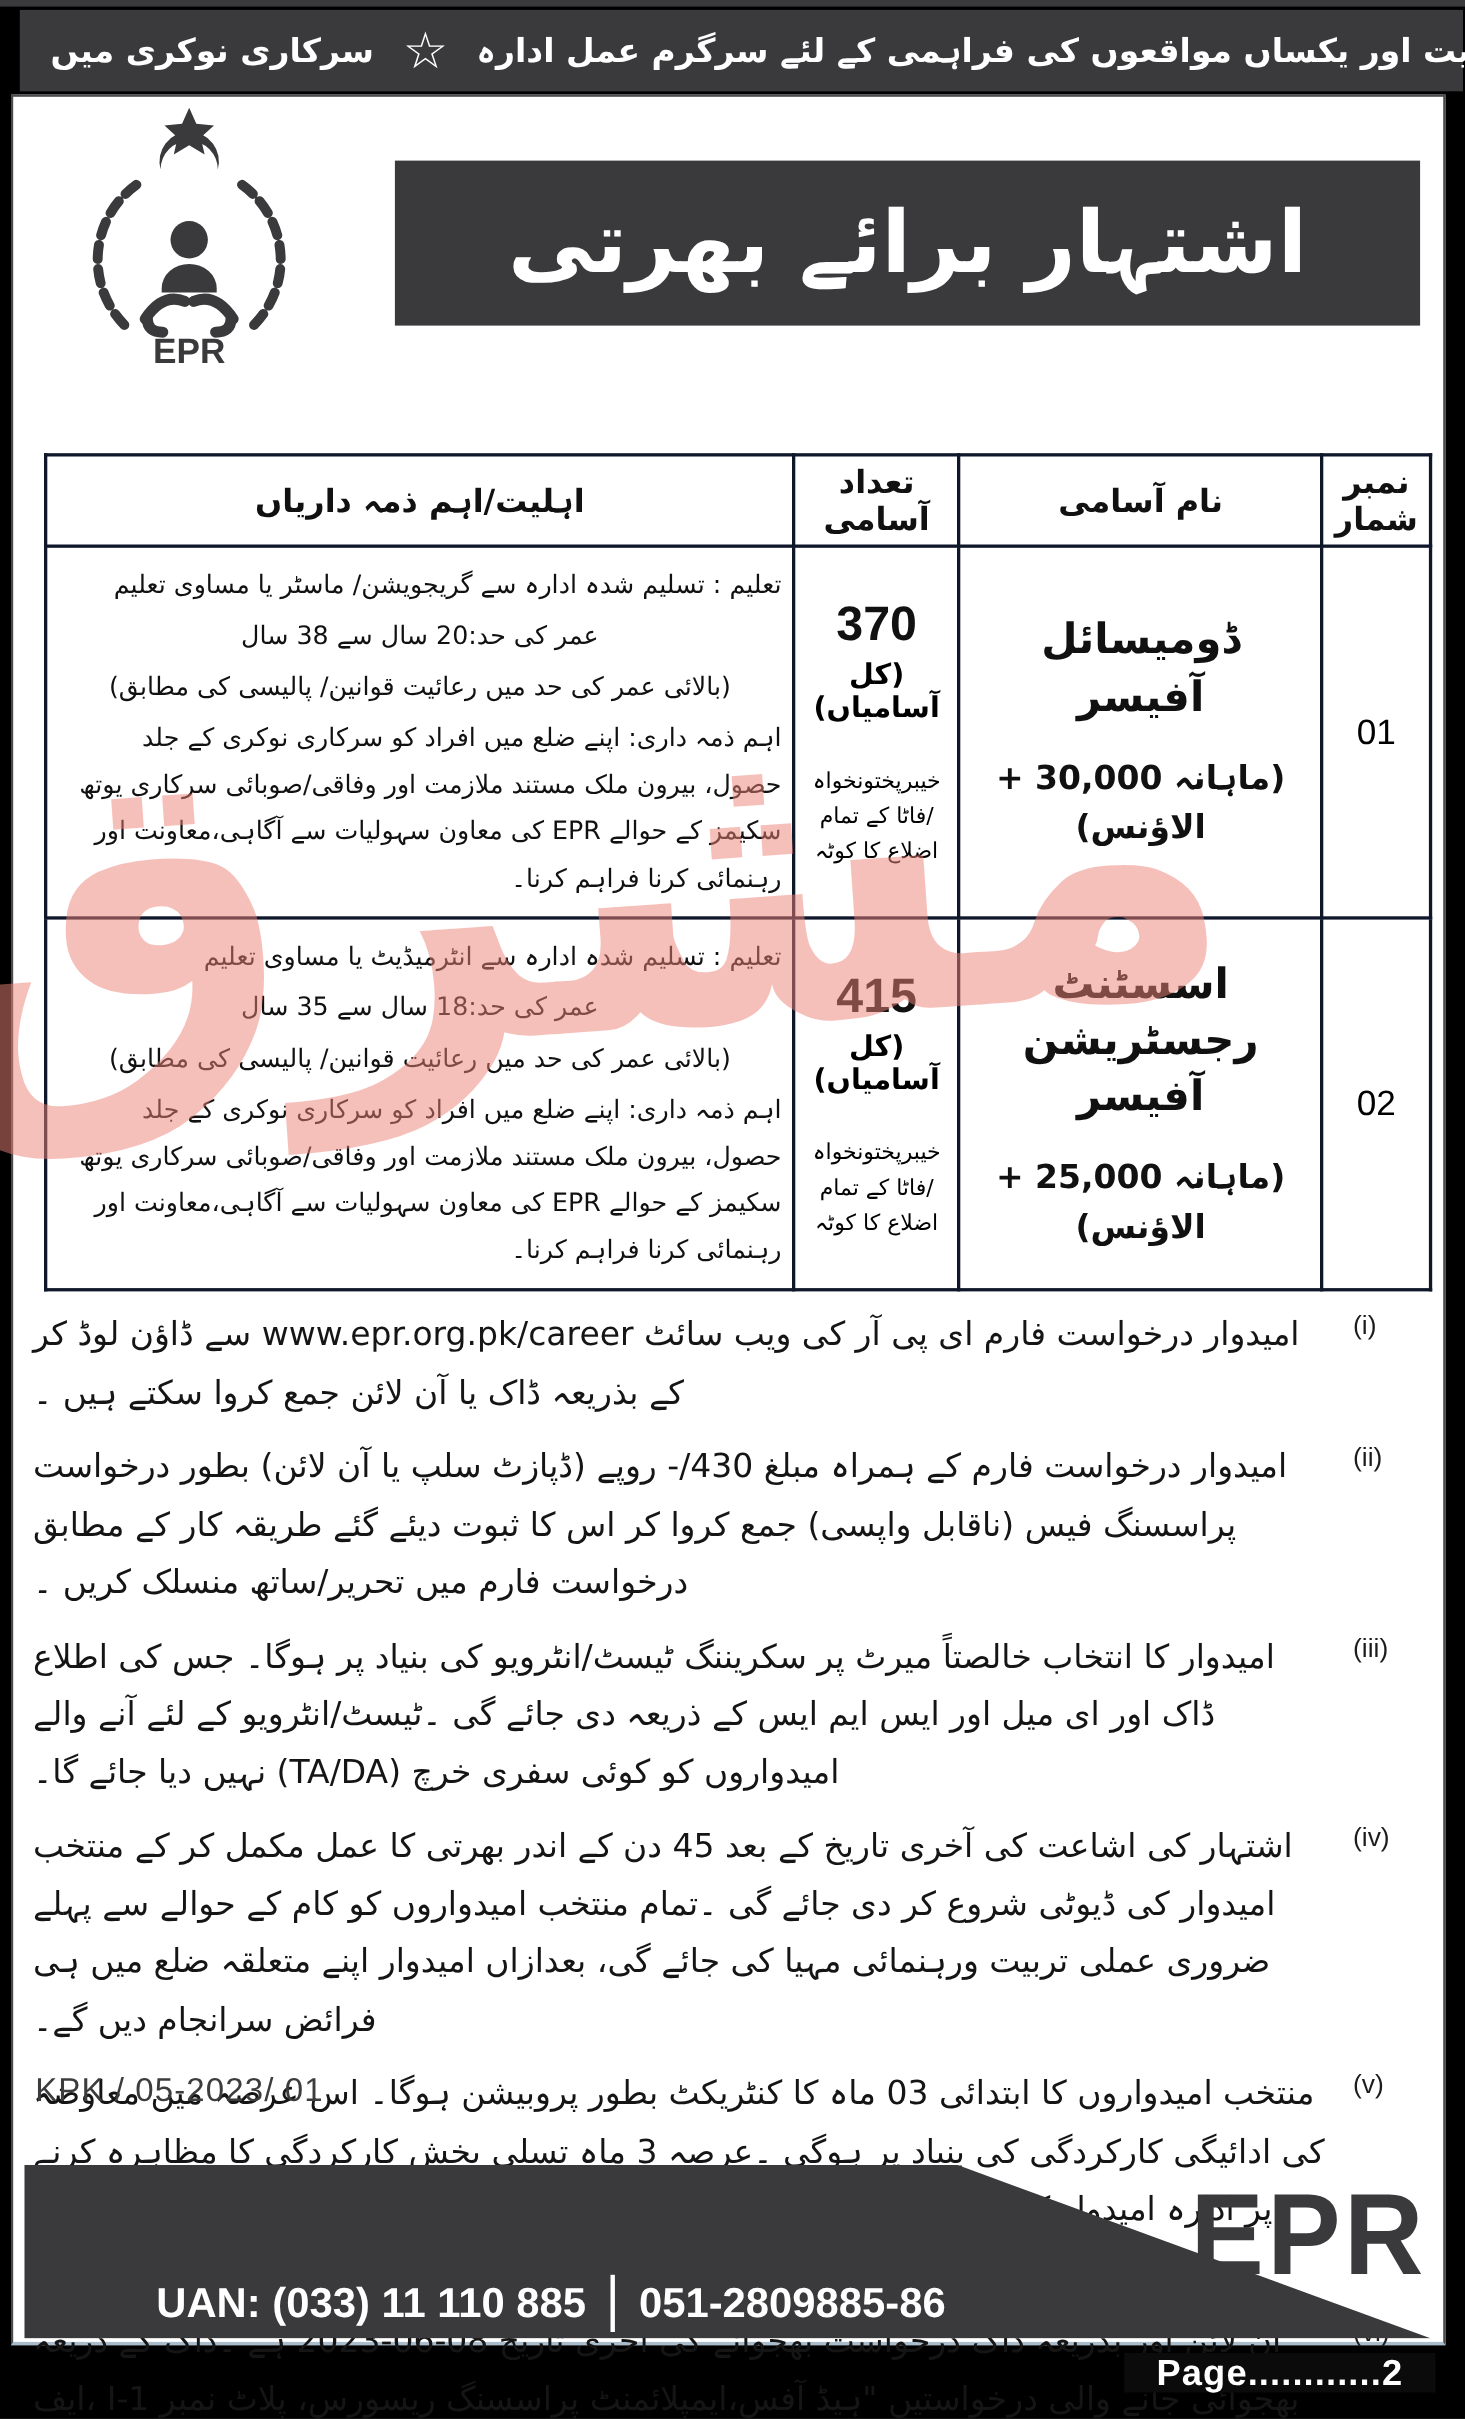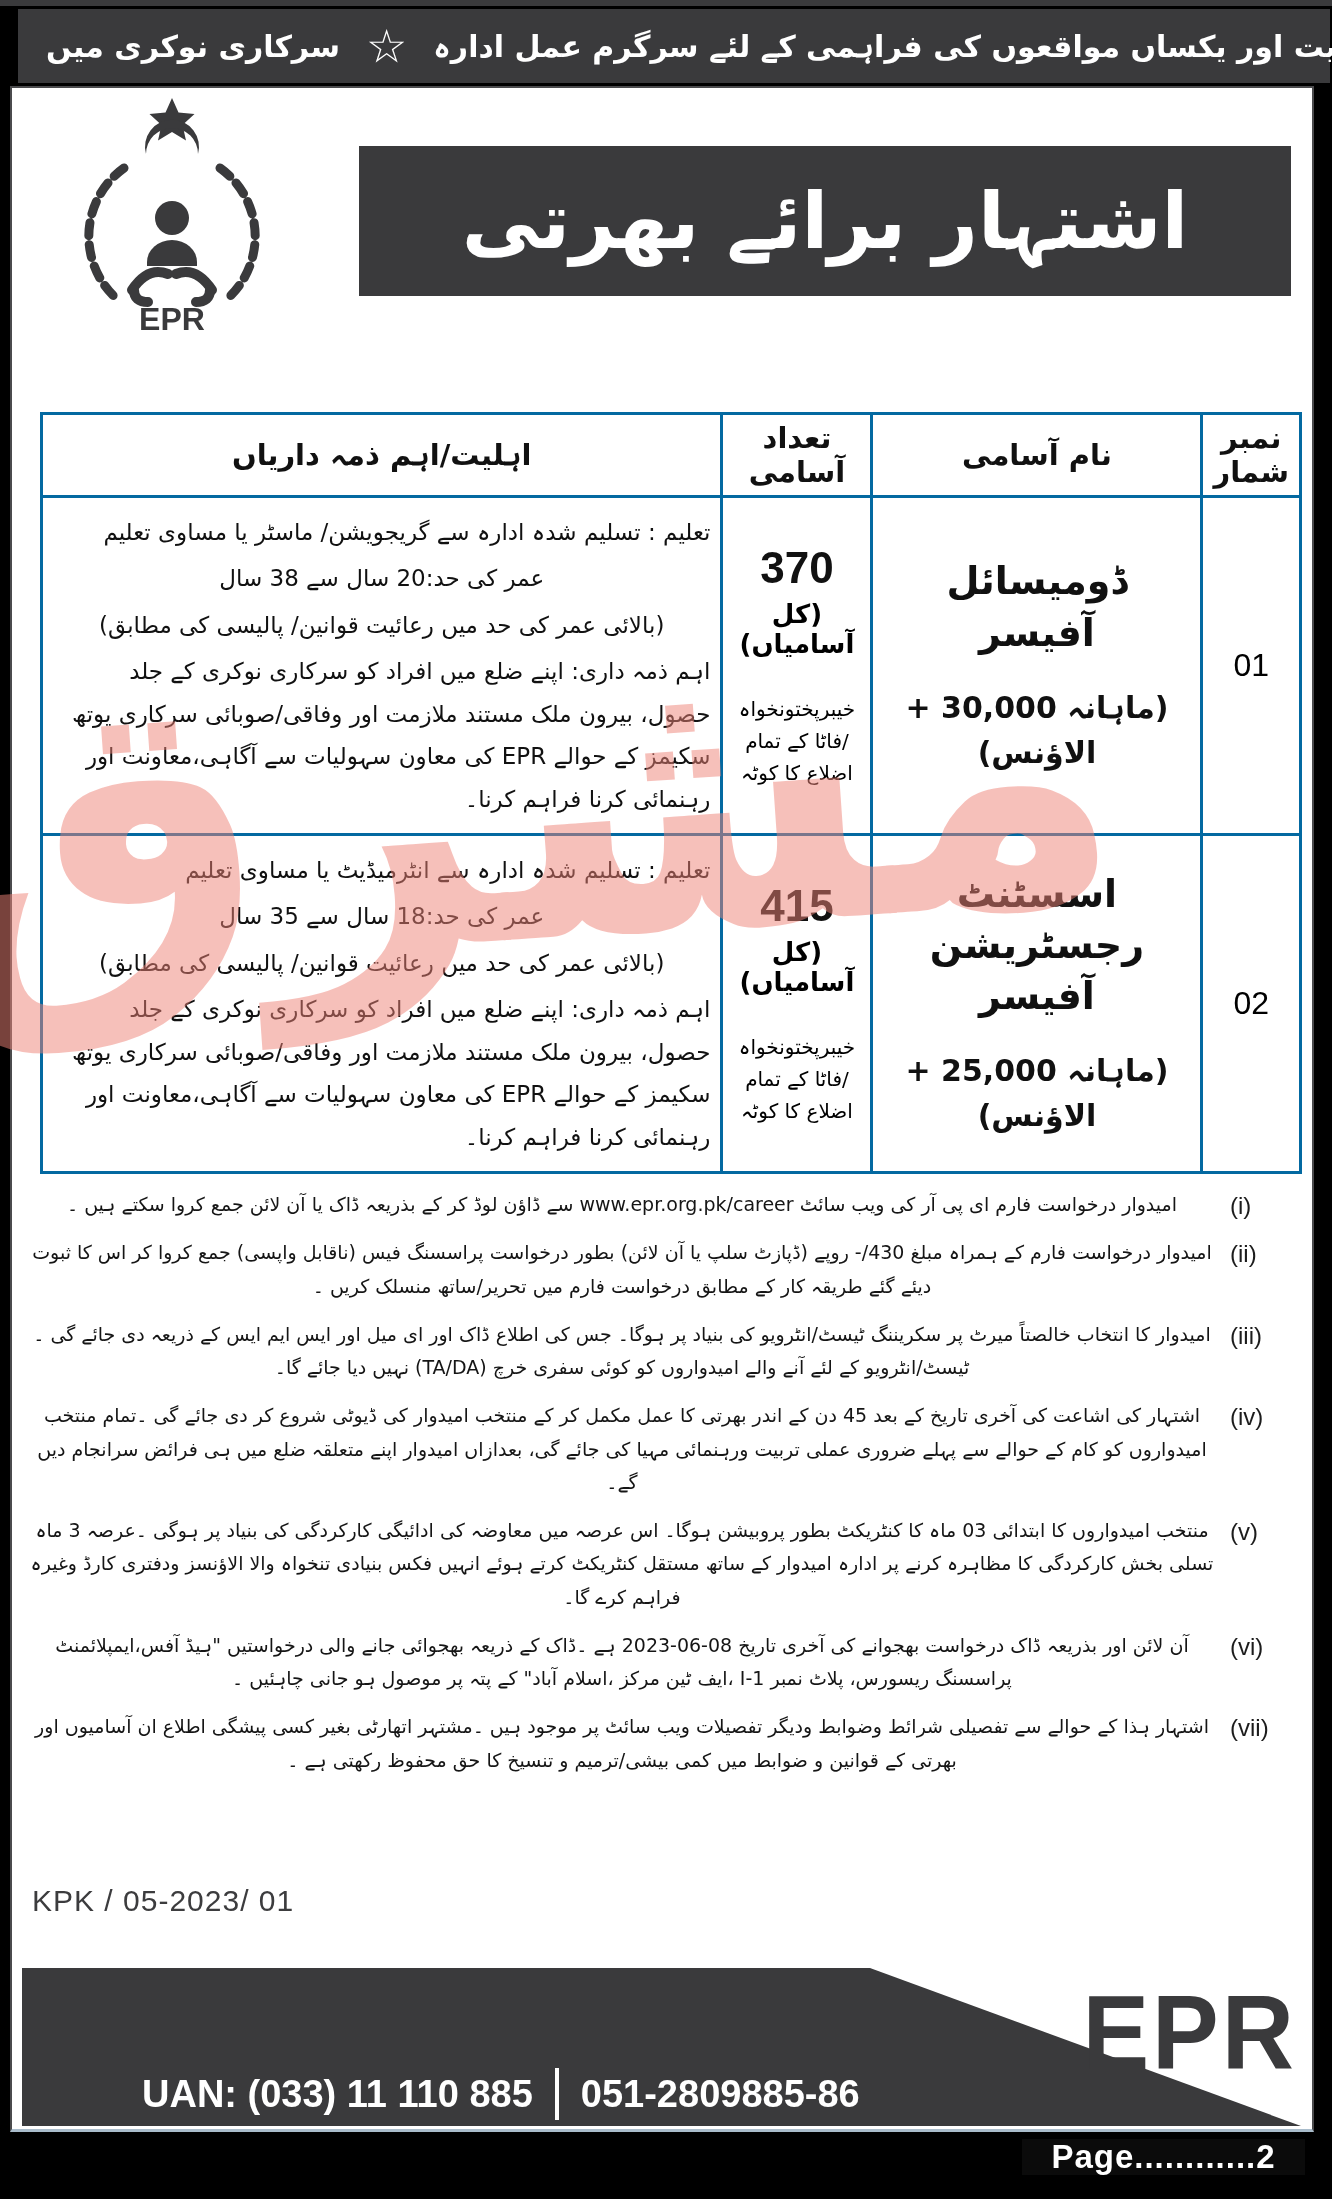--- a/index.html
+++ b/index.html
@@ -24,40 +24,40 @@
   .logo{position:absolute;left:60px;top:6px;width:200px;height:240px;color:#3a3a3c;}
   
   .heading-box{position:absolute;left:347px;top:58px;width:932px;height:150px;background:#3a3a3c;
                display:flex;align-items:center;justify-content:center;}
   .heading-box .title{color:#fff;font-size:78px;font-weight:bold;line-height:1;}
 
   .intro{position:absolute;left:16px;top:246px;width:1266px;font-size:27px;color:#1c1c1c;text-align:right;line-height:1.7;}
 
   
   table.jobs{position:absolute;left:28px;top:324px;width:1262px;border-collapse:collapse;direction:rtl;}
-  table.jobs th,table.jobs td{border:3px solid #0369a1;vertical-align:middle;padding:6px 10px;box-sizing:border-box;}
+  table.jobs th,table.jobs td{border:3px solid #0f172a;vertical-align:middle;padding:6px 10px;box-sizing:border-box;}
   table.jobs th{height:70px;font-size:29px;font-weight:bold;color:#111;text-align:center;}
   td.c-serial{width:88px;text-align:center;font-size:32px;}
   td.c-post{width:330px;text-align:center;}
   td.c-count{width:150px;text-align:center;}
   td.c-elig{text-align:right;}
   tr.jrow{height:338px;}
   .post-name{font-size:38px;font-weight:bold;color:#111;line-height:1.35;margin-bottom:26px;}
   .post-salary{font-size:30px;font-weight:bold;color:#111;line-height:1.5;}
   .count-num{font-size:44px;font-weight:bold;color:#111;}
   .count-label{font-size:26px;font-weight:bold;margin-top:6px;}
   .count-quota{font-size:20px;margin-top:34px;line-height:1.6;}
   .elig-line{font-size:23px;color:#111;line-height:1.85;margin:4px 0;}
   .elig-line.centered{text-align:center;}
 
   
   .notes{position:absolute;left:18px;top:1100px;width:1264px;direction:rtl;display:flex;flex-direction:column;gap:15px;}
   .note{display:flex;gap:16px;align-items:flex-start;}
   .note .n-label{flex:0 0 64px;font-family:"Liberation Sans",sans-serif;font-size:24px;color:#1c1c1c;direction:ltr;text-align:left;padding-top:4px;}
-  .note .n-text{flex:1;font-size:19px;color:#151515;line-height:1.75;text-align:center;}
+  .note .n-text{flex:1;font-size:30px;color:#151515;line-height:1.75;text-align:left;}
 
   .refno{position:absolute;left:20px;top:1796px;font-size:30px;color:#3c3c3e;letter-spacing:1px;}
 
   
   .footer{position:absolute;left:10px;top:1880px;width:1279px;height:158px;}
   .footer .dark-shape{position:absolute;inset:0;background:#3a3a3c;
         clip-path:polygon(0 0,66.3% 0,100% 100%,0 100%);}
   .footer .brand{position:absolute;right:4px;top:4px;font-size:100px;font-weight:800;color:#3a3a3c;
         letter-spacing:3px;transform:scaleY(1.05);transform-origin:top;}
   .footer .sig{position:absolute;left:110px;top:26px;width:620px;text-align:center;color:#fff;

